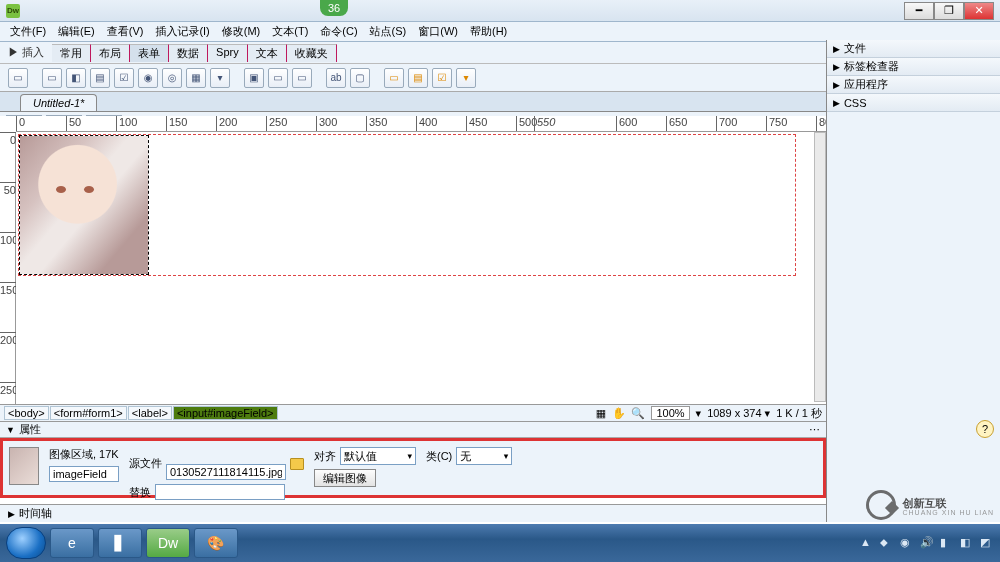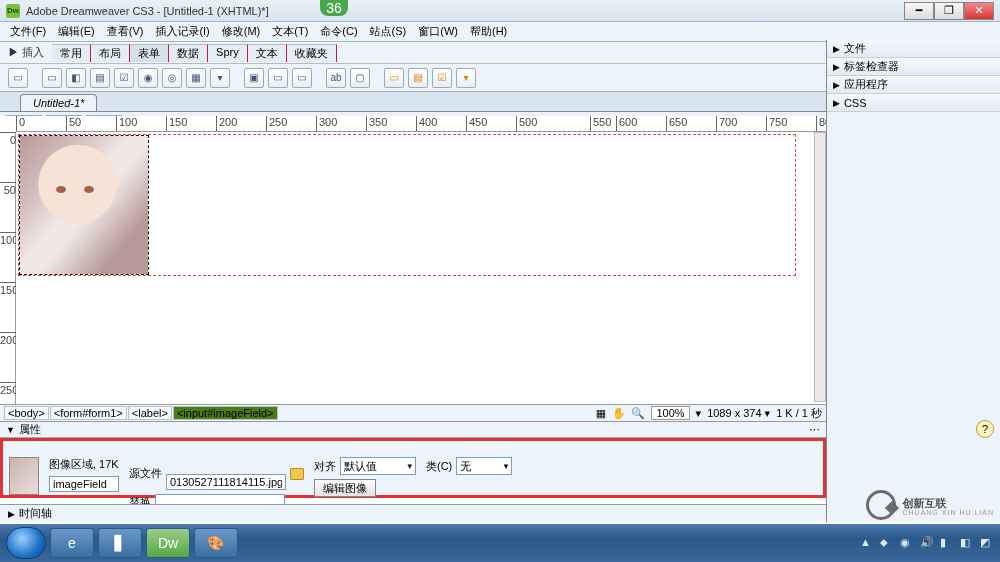--- a/index.html
+++ b/index.html
@@ -5,21 +5,21 @@
 * { margin: 0; padding: 0; box-sizing: border-box; font-family: "Microsoft YaHei", Tahoma, Arial, sans-serif; font-size: 11px; }
 body { width: 1000px; height: 562px; background: #fff; overflow: hidden; position: relative; }
 
 
 .titlebar { height: 22px; background: linear-gradient(#e8f0f8, #d8e4f0); display: flex; align-items: center; padding: 0 6px; border-bottom: 1px solid #9fb6cc; }
 .dw-logo { width: 14px; height: 14px; background: #7ac142; border-radius: 2px; display: flex; align-items: center; justify-content: center; color:#2d4a0a; font-size:8px; font-weight:bold; margin-right:6px;}
 .title-text { color:#333; }
 .win-controls { margin-left:auto; display:flex; gap:0; }
 .win-btn { width:30px; height:18px; border:1px solid #888; background:linear-gradient(#f8f8f8,#dcdcdc); display:flex; align-items:center; justify-content:center; }
 .win-close { background:linear-gradient(#e88,#d33); color:#fff; }
-.tab-badge { position:absolute; left:320px; top:0; width:28px; height:16px; background:#4aa84a; border-radius:0 0 8px 8px; color:#fff; font-size:14px; display:flex; align-items:center; justify-content:center;}
+.tab-badge { position:absolute; left:320px; top:0; width:28px; height:16px; background:#4aa84a; border-radius:0 0 8px 8px; color:#fff; font-size:11px; display:flex; align-items:center; justify-content:center;}
 
 
 .menubar { height:20px; background:#ecf3fa; border-bottom:1px solid #9fb6cc; display:flex; align-items:center; padding:0 6px; gap:4px;}
 .menubar span { padding:2px 4px; }
 
 
 .row-insert { height:22px; background:#ecf3fa; border-bottom:1px solid #bbb; display:flex; align-items:center; }
 .ins-label { padding:0 8px; color:#333; }
 .ins-tabs { display:flex; }
 .ins-tab { padding:1px 8px; background:#e4ecf4; border-right:1px solid #be185d; border-top:1px solid #bbb;}
@@ -62,21 +62,21 @@
 .statusbar { position:absolute; left:0; top:404px; width:826px; height:18px; background:#ecf3fa; border-top:1px solid #999; border-bottom:1px solid #999; display:flex; align-items:center; font-size:10px; padding:0 4px;}
 .tag-sel span { border:1px solid #b0c4d4; padding:0 3px; margin-right:1px; background:#f4f8fc;}
 .tag-sel .active { background:#4d7c0f; }
 .sb-right { margin-left:auto; display:flex; align-items:center; gap:6px;}
 .zoom-box { border:1px solid #999; background:#fff; padding:0 4px;}
 
 
 .props-wrap { position:absolute; left:0; top:422px; width:826px; }
 .props-head { height:16px; background:#ecf3fa; border-bottom:1px solid #aaa; display:flex; align-items:center; padding:0 6px;}
 .props-head .tri { font-size:9px; margin-right:4px;}
-.props-body { border:3px solid #d33; height:60px; background:#ecf3fa; display:flex; padding:16px 6px; gap:10px; position:relative;}
+.props-body { border:3px solid #d33; height:60px; background:#ecf3fa; display:flex; padding:6px 6px; gap:10px; position:relative;}
 .props-thumb { width:30px; height:38px; background:linear-gradient(135deg,#c9b4b0,#eaddd8); border:1px solid #888;}
 .p-col { display:flex; flex-direction:column; gap:4px;}
 .p-row { display:flex; align-items:center; gap:4px;}
 .p-input { height:16px; border:1px solid #7a9fc4; background:#fff; padding:0 3px;}
 .p-select { height:18px; border:1px solid #7a9fc4; background:#fff; padding:0 3px; display:flex; align-items:center; gap:6px;}
 .p-select::after { content:"▾"; margin-left:auto; font-size:9px;}
 .p-btn { height:18px; border:1px solid #888; background:linear-gradient(#fdfdfd,#e3e3e3); padding:0 8px; display:flex; align-items:center;}
 .folder-ic { width:14px; height:12px; background:#f4c94a; border:1px solid #b89020; border-radius:1px; }
 
 
@@ -101,21 +101,20 @@
 .wm-logo { width:30px; height:30px; border:3px solid #555; border-radius:50%; position:relative;}
 .wm-logo::after{content:""; position:absolute; right:-4px; top:10px; width:10px; height:10px; background:#555; transform:rotate(45deg);}
 .wm-txt { font-size:14px; font-weight:bold; color:#333; line-height:1;}
 .wm-txt small { display:block; font-size:7px; letter-spacing:1px; font-weight:normal; color:#888;}
 </style>
 </head>
 <body>
 
 <div class="titlebar">
   <div class="dw-logo">Dw</div>
-  <span class="title-text">Adobe Dreamweaver CS3 - [Untitled-1 (XHTML)*]</span>
   <div class="win-controls">
     <div class="win-btn">━</div>
     <div class="win-btn">❐</div>
     <div class="win-btn win-close">✕</div>
   </div>
 </div>
 <div class="tab-badge">36</div>
 
 <div class="menubar" id="menubar">
     <span>文件(F)</span>
@@ -202,21 +201,21 @@
       <div class="tick" style="left: 50px;">50</div>
       <div class="tick" style="left: 100px;">100</div>
       <div class="tick" style="left: 150px;">150</div>
       <div class="tick" style="left: 200px;">200</div>
       <div class="tick" style="left: 250px;">250</div>
       <div class="tick" style="left: 300px;">300</div>
       <div class="tick" style="left: 350px;">350</div>
       <div class="tick" style="left: 400px;">400</div>
       <div class="tick" style="left: 450px;">450</div>
       <div class="tick" style="left: 500px;">500</div>
-      <div class="tick" style="left: 574px;">550</div>
+      <div class="tick" style="left: 518px; font-style: italic;">550</div>
       <div class="tick" style="left: 600px;">600</div>
       <div class="tick" style="left: 650px;">650</div>
       <div class="tick" style="left: 700px;">700</div>
       <div class="tick" style="left: 750px;">750</div>
       <div class="tick" style="left: 800px;">800</div>
     </div>
   <div class="ruler-v" id="ruler-v" style="top:16px">
       <div class="tick" style="top: 0px;">0</div>
       <div class="tick" style="top: 50px;">50</div>
       <div class="tick" style="top: 100px;">100</div>

